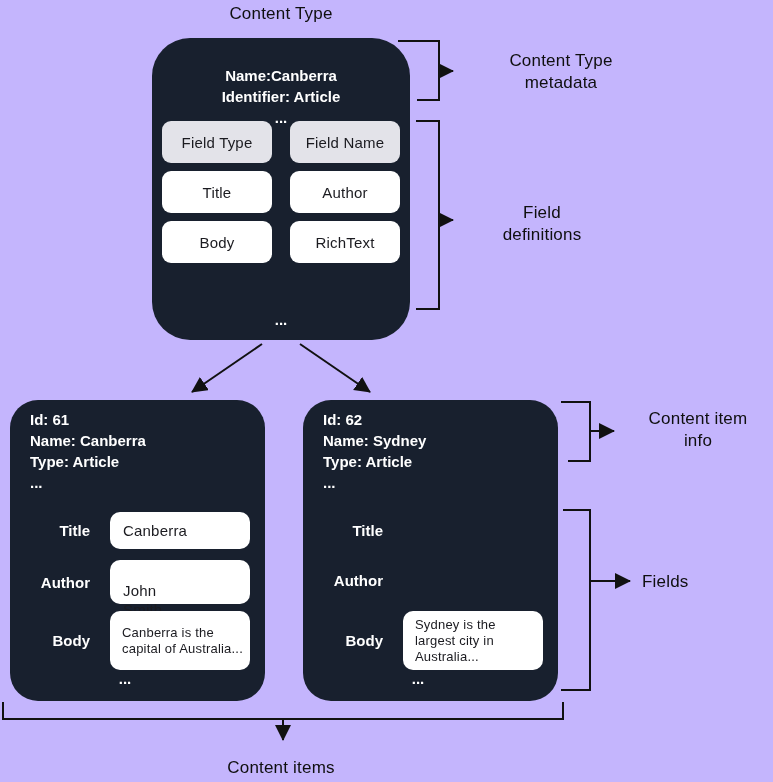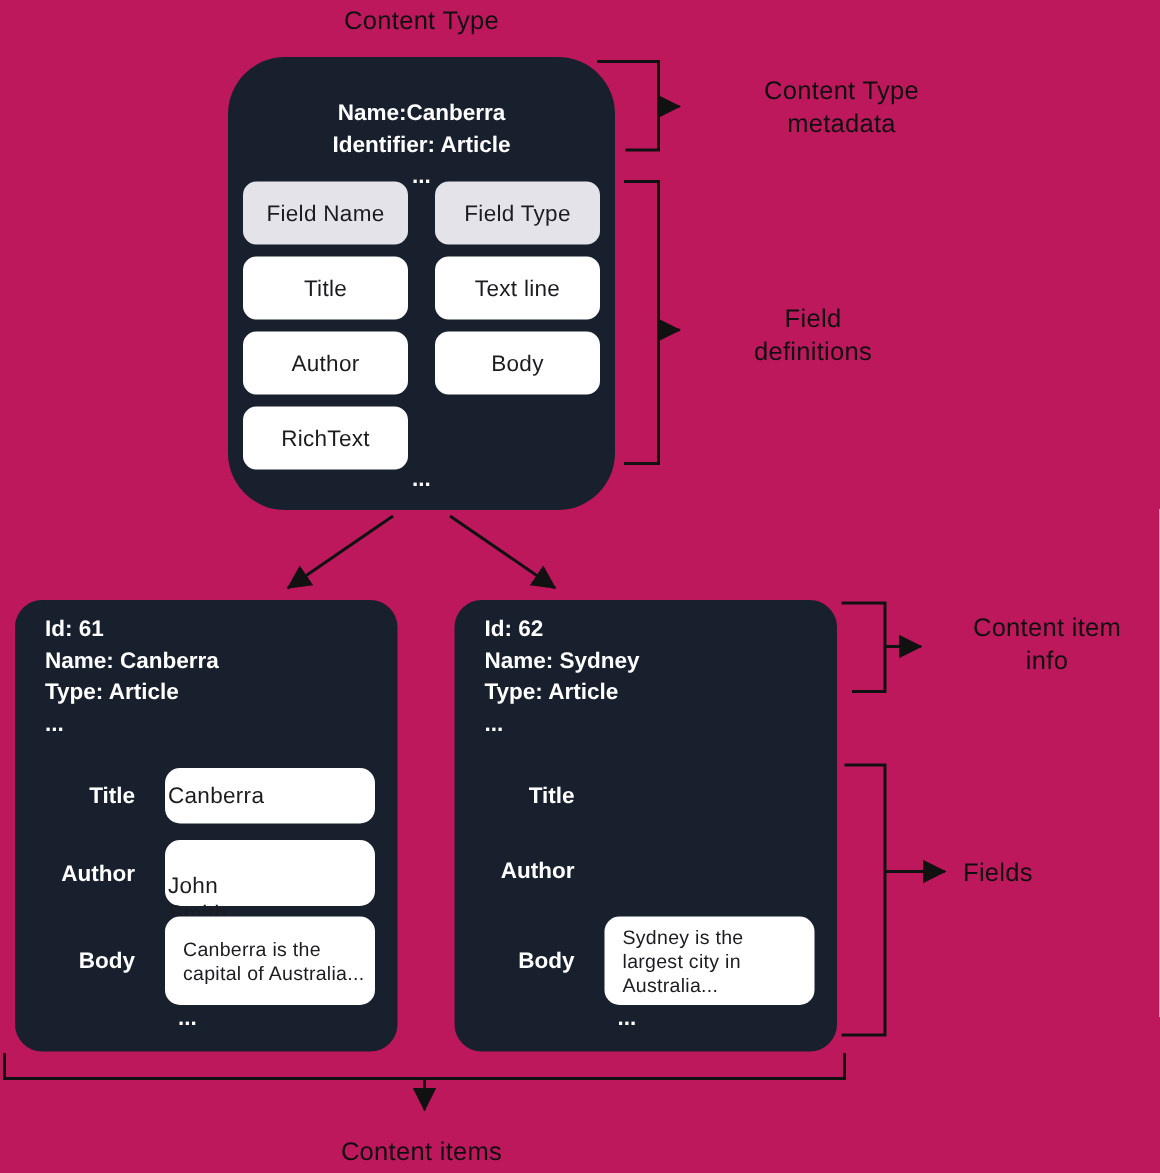--- a/index.html
+++ b/index.html
@@ -3,21 +3,21 @@
 <meta charset="utf-8">
 <style>
   * { margin: 0; padding: 0; box-sizing: border-box; }
   html, body { background: #ffffff; }
   body { font-family: "Liberation Sans", "DejaVu Sans", sans-serif; }
 
   .canvas {
     position: relative;
     width: 773px;
     height: 782px;
-    background: #be185d;
+    background: #c4b5fd;
     overflow: hidden;
     color: #111111;
   }
 
   svg.overlay {
     position: absolute;
     left: 0; top: 0;
     width: 773px; height: 782px;
     pointer-events: none;
   }
@@ -83,21 +83,21 @@
     font-weight: bold;
     font-size: 15px;
   }
 
   
   .item-box {
     position: absolute;
     top: 400px;
     width: 255px; height: 301px;
     background: #18202e;
-    border-radius: 18px;
+    border-radius: 28px;
   }
   .item-box.left  { left: 10px; }
   .item-box.right { left: 303px; }
   .item-head {
     padding: 9px 0 0 20px;
     color: #ffffff;
     font-weight: bold;
     font-size: 15px;
     line-height: 21px;
   }
@@ -124,21 +124,21 @@
   .fvalue {
     flex: 1;
     height: 100%;
     margin-left: 10px;
     background: #ffffff;
     border-radius: 10px;
     color: #1b1b20;
     font-size: 15px;
     display: flex;
     align-items: center;
-    padding-left: 2px;
+    padding-left: 13px;
     letter-spacing: 0.2px;
   }
   .fvalue.multiline {
     font-size: 13px;
     line-height: 16px;
     padding: 5px 6px 5px 12px;
   }
   .fvalue .narrow { display: block; width: 66px; line-height: 19px; margin-top: 35px; }
   .item-footer-ellipsis {
     position: absolute;
@@ -189,24 +189,23 @@
   <div class="diagram-label callout-items">Content items</div>
   <div class="diagram-label callout-fields">Fields</div>
 
   <div class="ct-box">
     <div class="ct-head">
       <div>Name:Canberra</div>
       <div>Identifier: Article</div>
       <div>...</div>
     </div>
     <div class="ct-grid">
+      <div class="ct-cell header">Field Type</div>
       <div class="ct-cell header">Field Name</div>
-      <div class="ct-cell header">Field Type</div>
       <div class="ct-cell">Title</div>
-      <div class="ct-cell">Text line</div>
       <div class="ct-cell">Author</div>
       <div class="ct-cell">Body</div>
       <div class="ct-cell">RichText</div>
     </div>
     <div class="ct-footer-ellipsis">...</div>
   </div>
 
   <div class="item-box left">
     <div class="item-head">
       <div>Id: 61</div>

